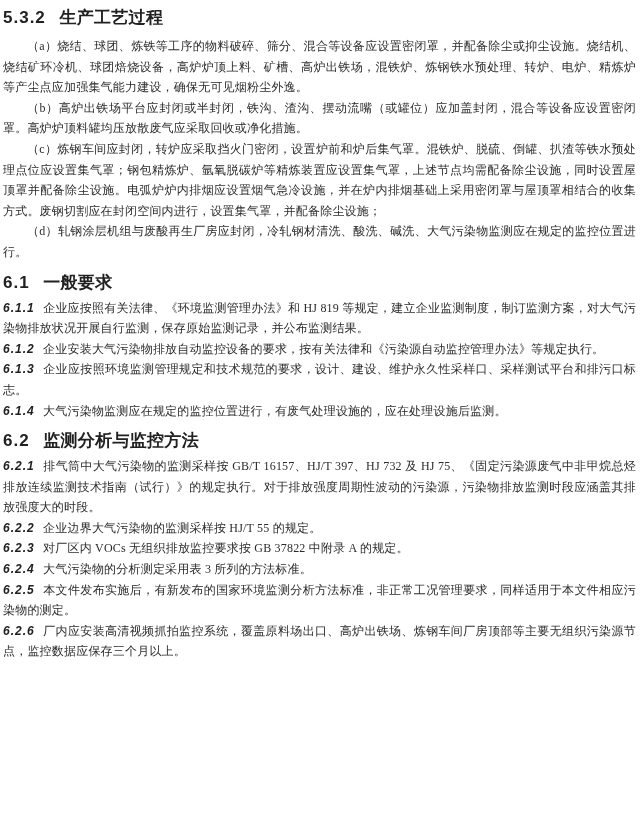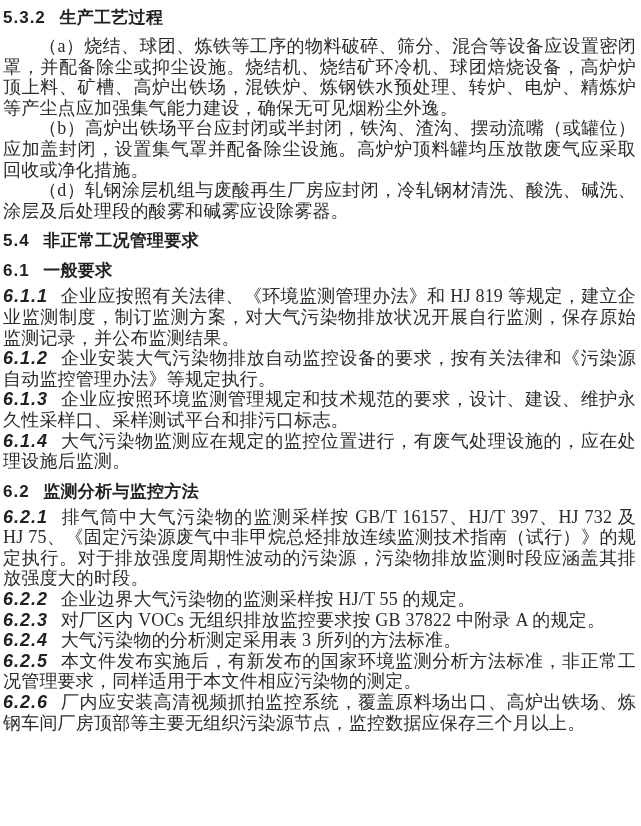--- a/index.html
+++ b/index.html
@@ -8,21 +8,21 @@
     height: 826px;
     box-sizing: border-box;
     background: #ffffff;
     overflow: hidden;
     padding: 8px 5px 0 3px;
   }
   .page { width: 100%; }
   .para, .clause {
     margin: 0;
     font-family: "Liberation Serif", "DejaVu Serif", serif;
-    font-size: 18px;
+    font-size: 12px;
     line-height: 20.6px;
     color: #2b2b2b;
     text-align: justify;
     letter-spacing: 0.2px;
   }
   .para.indent { text-indent: 2em; }
   .heading {
     margin: 0;
     font-family: "Liberation Sans", "DejaVu Sans", sans-serif;
     font-weight: bold;
@@ -43,23 +43,23 @@
     letter-spacing: 1px;
     font-style: italic;
   }
 </style>
 </head>
 <body>
 
 <div class="page">
     <div class="heading level-3"><span class="h-num">5.3.2</span><span class="h-title">生产工艺过程</span></div>
     <p class="para indent">（a）烧结、球团、炼铁等工序的物料破碎、筛分、混合等设备应设置密闭罩，并配备除尘或抑尘设施。烧结机、烧结矿环冷机、球团焙烧设备，高炉炉顶上料、矿槽、高炉出铁场，混铁炉、炼钢铁水预处理、转炉、电炉、精炼炉等产尘点应加强集气能力建设，确保无可见烟粉尘外逸。</p>
-    <p class="para indent">（b）高炉出铁场平台应封闭或半封闭，铁沟、渣沟、摆动流嘴（或罐位）应加盖封闭，设置集气罩并配备除尘设施。高炉炉顶料罐均压放散废气应采取回收或净化措施。</p>
-    <p class="para indent">（d）轧钢涂层机组与废酸再生厂房应封闭，冷轧钢材清洗、酸洗、碱洗、涂层及后处理段的酸雾和碱雾应设除雾器。</p>
-    <div class="heading level-2"><span class="h-num">5.4</span><span class="h-title">非正常工况管理要求</span></div>
+    <p class="para indent">（b）高炉出铁场平台应封闭或半封闭，铁沟、渣沟、摆动流嘴（或罐位）应加盖封闭，混合等设备应设置密闭罩。高炉炉顶料罐均压放散废气应采取回收或净化措施。</p>
+    <p class="para indent">（c）炼钢车间应封闭，转炉应采取挡火门密闭，设置炉前和炉后集气罩。混铁炉、脱硫、倒罐、扒渣等铁水预处理点位应设置集气罩；钢包精炼炉、氩氧脱碳炉等精炼装置应设置集气罩，上述节点均需配备除尘设施，同时设置屋顶罩并配备除尘设施。电弧炉炉内排烟应设置烟气急冷设施，并在炉内排烟基础上采用密闭罩与屋顶罩相结合的收集方式。废钢切割应在封闭空间内进行，设置集气罩，并配备除尘设施；</p>
+    <p class="para indent">（d）轧钢涂层机组与废酸再生厂房应封闭，冷轧钢材清洗、酸洗、碱洗、大气污染物监测应在规定的监控位置进行。</p>
     <div class="heading level-2"><span class="h-num">6.1</span><span class="h-title">一般要求</span></div>
     <p class="clause"><span class="c-num">6.1.1</span><span>企业应按照有关法律、《环境监测管理办法》和 HJ 819 等规定，建立企业监测制度，制订监测方案，对大气污染物排放状况开展自行监测，保存原始监测记录，并公布监测结果。</span></p>
     <p class="clause"><span class="c-num">6.1.2</span><span>企业安装大气污染物排放自动监控设备的要求，按有关法律和《污染源自动监控管理办法》等规定执行。</span></p>
     <p class="clause"><span class="c-num">6.1.3</span><span>企业应按照环境监测管理规定和技术规范的要求，设计、建设、维护永久性采样口、采样测试平台和排污口标志。</span></p>
     <p class="clause"><span class="c-num">6.1.4</span><span>大气污染物监测应在规定的监控位置进行，有废气处理设施的，应在处理设施后监测。</span></p>
     <div class="heading level-2"><span class="h-num">6.2</span><span class="h-title">监测分析与监控方法</span></div>
     <p class="clause"><span class="c-num">6.2.1</span><span>排气筒中大气污染物的监测采样按 GB/T 16157、HJ/T 397、HJ 732 及 HJ 75、《固定污染源废气中非甲烷总烃排放连续监测技术指南（试行）》的规定执行。对于排放强度周期性波动的污染源，污染物排放监测时段应涵盖其排放强度大的时段。</span></p>
     <p class="clause"><span class="c-num">6.2.2</span><span>企业边界大气污染物的监测采样按 HJ/T 55 的规定。</span></p>
     <p class="clause"><span class="c-num">6.2.3</span><span>对厂区内 VOCs 无组织排放监控要求按 GB 37822 中附录 A 的规定。</span></p>
     <p class="clause"><span class="c-num">6.2.4</span><span>大气污染物的分析测定采用表 3 所列的方法标准。</span></p>

